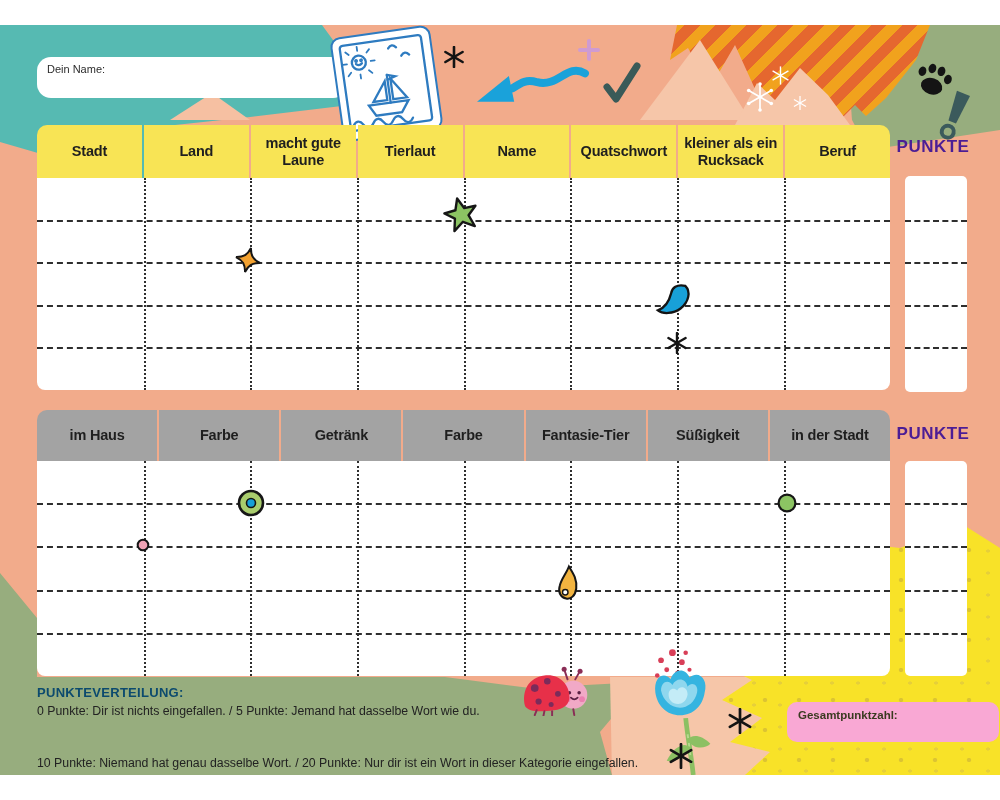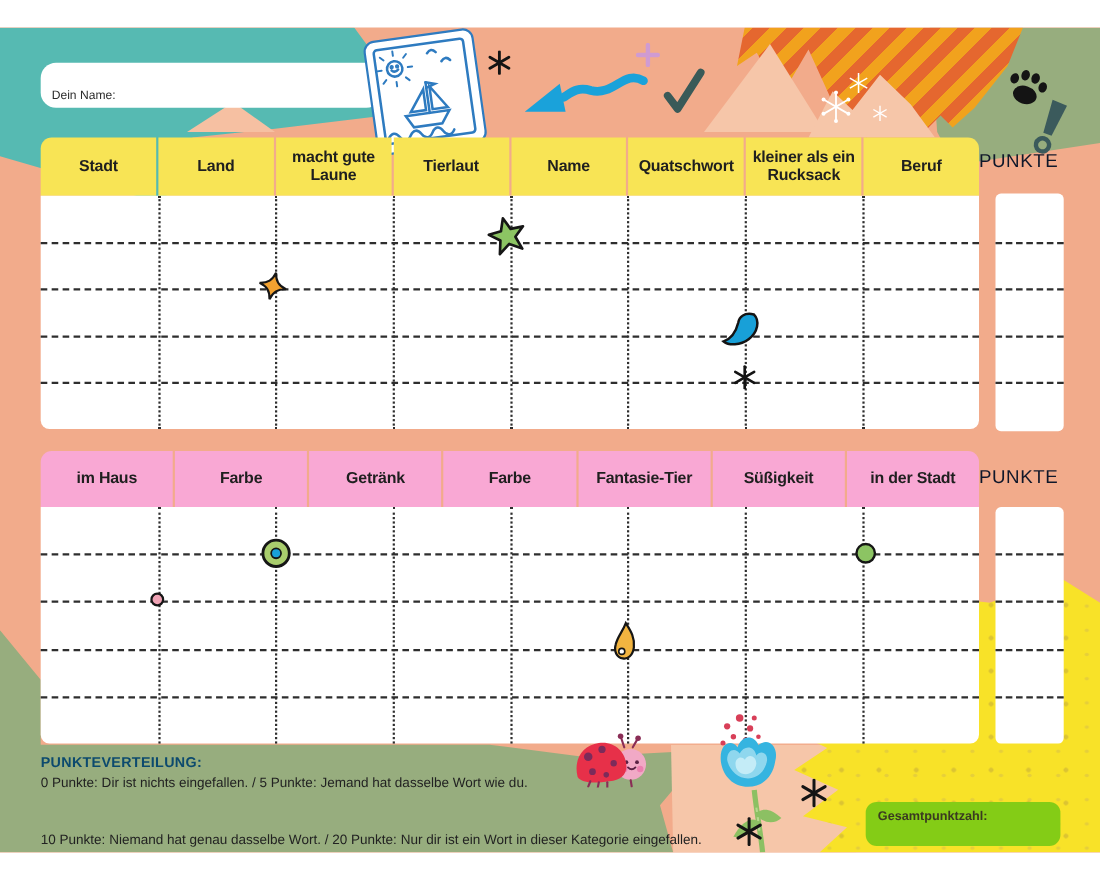--- a/index.html
+++ b/index.html
@@ -19,52 +19,52 @@
   .light-c{background:#f6c0a2;clip-path:polygon(170px 95px,250px 95px,212px 68px);}
   .green-bottom{background:#97ad7e;clip-path:polygon(0px 548px,37px 593px,37px 652px,445px 652px,530px 663px,642px 657px,600px 707px,612px 750px,0px 750px);}
   .light-bottom{background:#f6c6a9;clip-path:polygon(610px 652px,792px 652px,778px 750px,612px 750px);}
   .yellow-star{background-color:#f8e228;
      background-image:radial-gradient(#dcc432 2px,transparent 2.6px),radial-gradient(#e6cf3a 1.6px,transparent 2.2px);
      background-size:34px 30px,26px 22px;background-position:0 0,13px 9px;
      clip-path:polygon(757px 533px,830px 515px,900px 523px,962px 499px,1000px 523px,1000px 750px,745px 750px,770px 727px,730px 717px,762px 693px,722px 675px,752px 655px,715px 637px,750px 620px,718px 597px,753px 578px,733px 560px);}
 
   
   .name-box{left:37px;top:32px;width:310px;height:41px;background:#fff;border-radius:14px;}
-  .name-label{position:absolute;left:10px;top:24px;font-size:11px;color:#2c2c2c;}
+  .name-label{position:absolute;left:10px;top:6px;font-size:11px;color:#2c2c2c;}
 
   
   .card{left:336px;top:6px;width:101px;height:105px;background:#fff;border:2.5px solid #2e7bc0;
         border-radius:10px;transform:rotate(-8deg);box-sizing:border-box;}
 
   
   .hdr-row{left:37px;width:853px;display:flex;gap:2px;}
   .t1-hdr{top:100px;height:53px;}
   .t2-hdr{top:385px;height:51px;}
   .hcell{flex:1;display:flex;align-items:center;justify-content:center;text-align:center;
          font-size:14.5px;font-weight:bold;line-height:1.15;letter-spacing:-0.2px;padding:2px 3px;box-sizing:border-box;}
   .t1-hdr .hcell{background:#f8e455;}
-  .t2-hdr .hcell{background:#f9a8d4;}
+  .t2-hdr .hcell{background:#a3a3a3;}
   .hcell:first-child{border-top-left-radius:10px;}
   .hcell:last-child{border-top-right-radius:10px;}
   .tbody{left:37px;width:853px;background:#ffffff;}
   .t1-body{top:153px;height:212px;border-radius:0 0 8px 8px;}
   .t2-body{top:436px;height:215px;border-radius:0 0 8px 8px;}
   .hline{position:absolute;left:0;right:0;border-top:2px dashed #2e2e2e;}
   .vline{position:absolute;top:0;bottom:0;border-left:2px dotted #2e2e2e;}
-  .punkte-label{width:86px;text-align:left;font-size:17px;font-weight:normal;letter-spacing:0.5px;color:#0f172a;}
+  .punkte-label{width:86px;text-align:center;font-size:17px;font-weight:bold;letter-spacing:0.5px;color:#4c1d95;}
   .punkte-box{left:905px;width:62px;background:#fff;border-radius:5px;}
   .p1{top:151px;height:216px;}
   .p2{top:436px;height:215px;}
 
   
   .score-title{left:37px;top:660px;font-size:13px;font-weight:bold;letter-spacing:0.3px;color:#0c4a6e;}
   .score-line{left:37px;font-size:12.3px;color:#222;}
 
   
-  .total-box{left:787px;top:677px;width:177px;height:40px;background:#84cc16;border-radius:10px;margin-top:27px;}
+  .total-box{left:787px;top:677px;width:212px;height:40px;background:#f9a8d4;border-radius:10px;}
   .total-label{position:absolute;left:11px;top:7px;font-size:11.5px;font-weight:bold;color:#3a3a20;}
 
   svg{display:block;}
 </style>
 </head>
 <body>
 
 <div class="page">
   <div class="poster">
 

